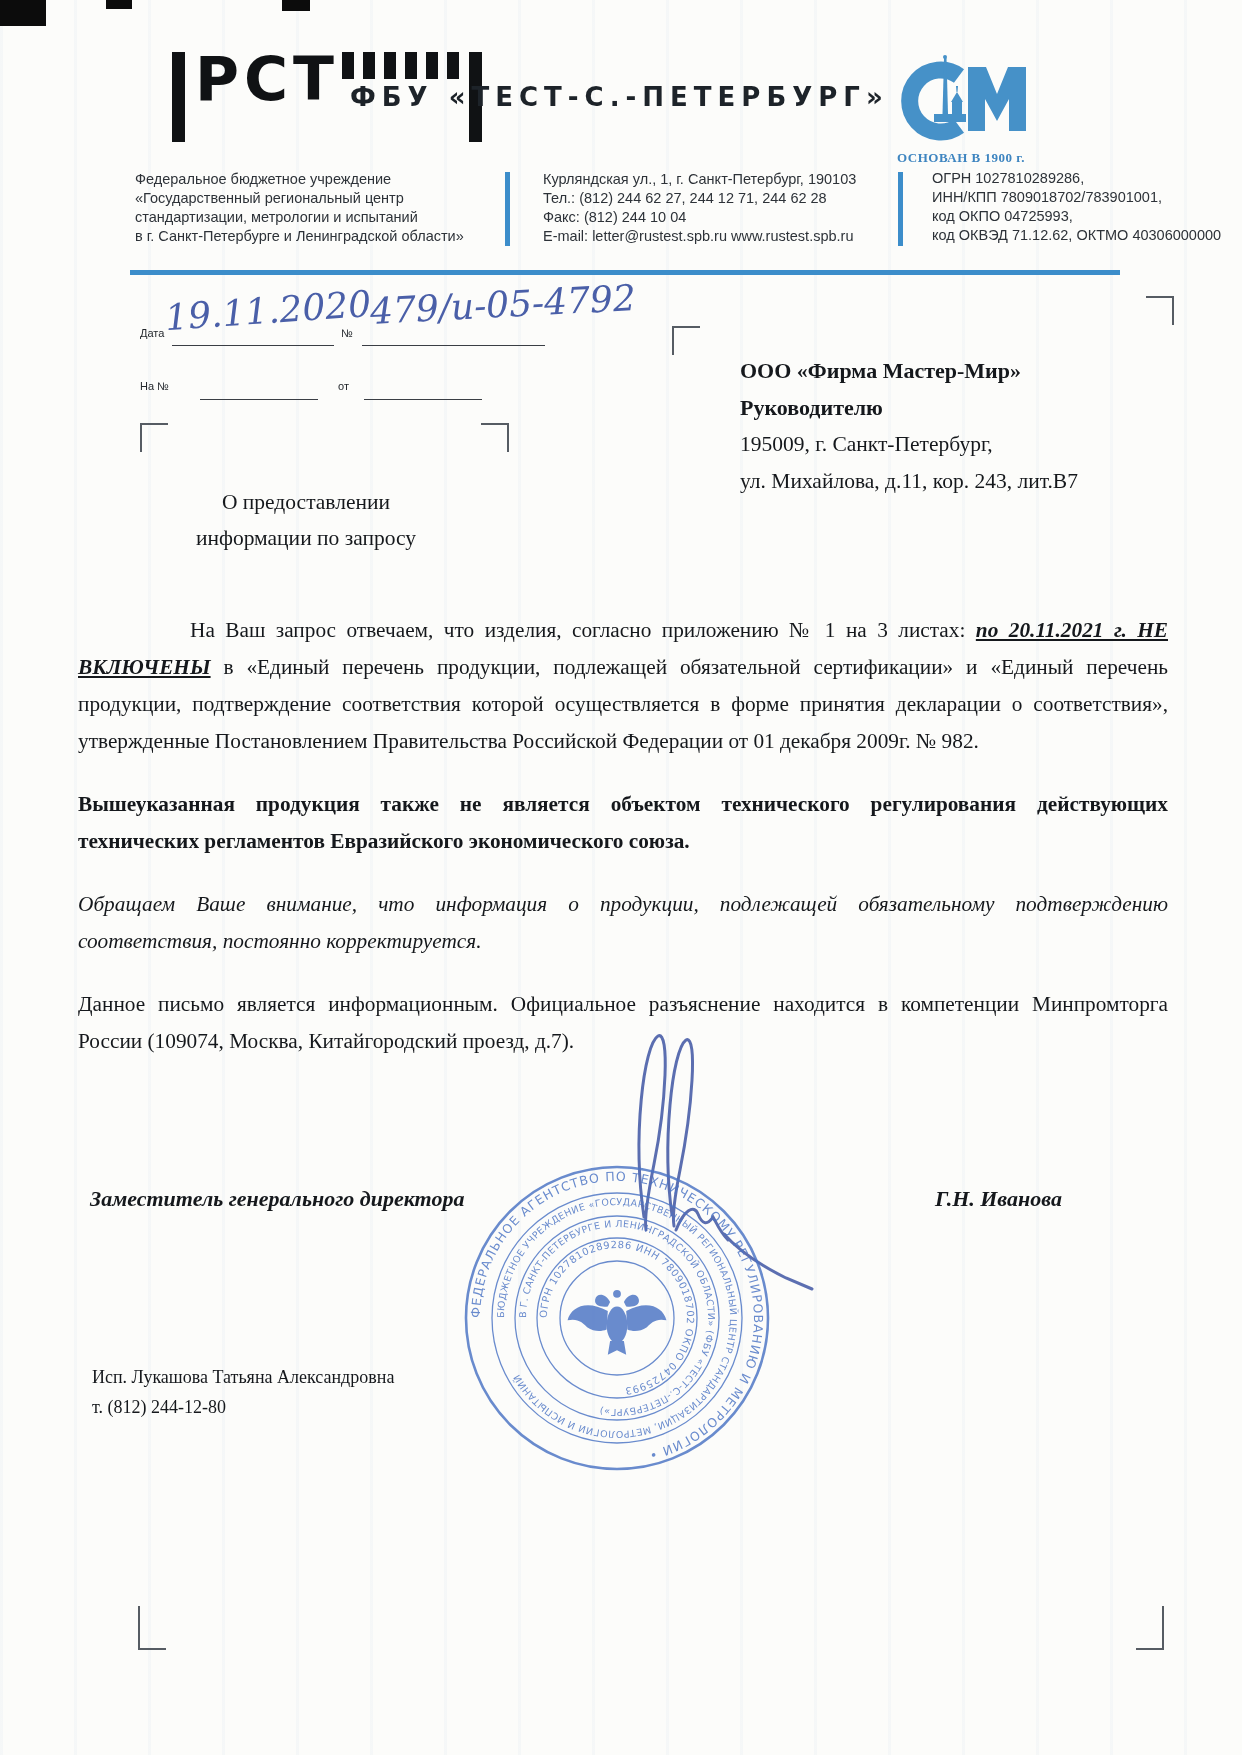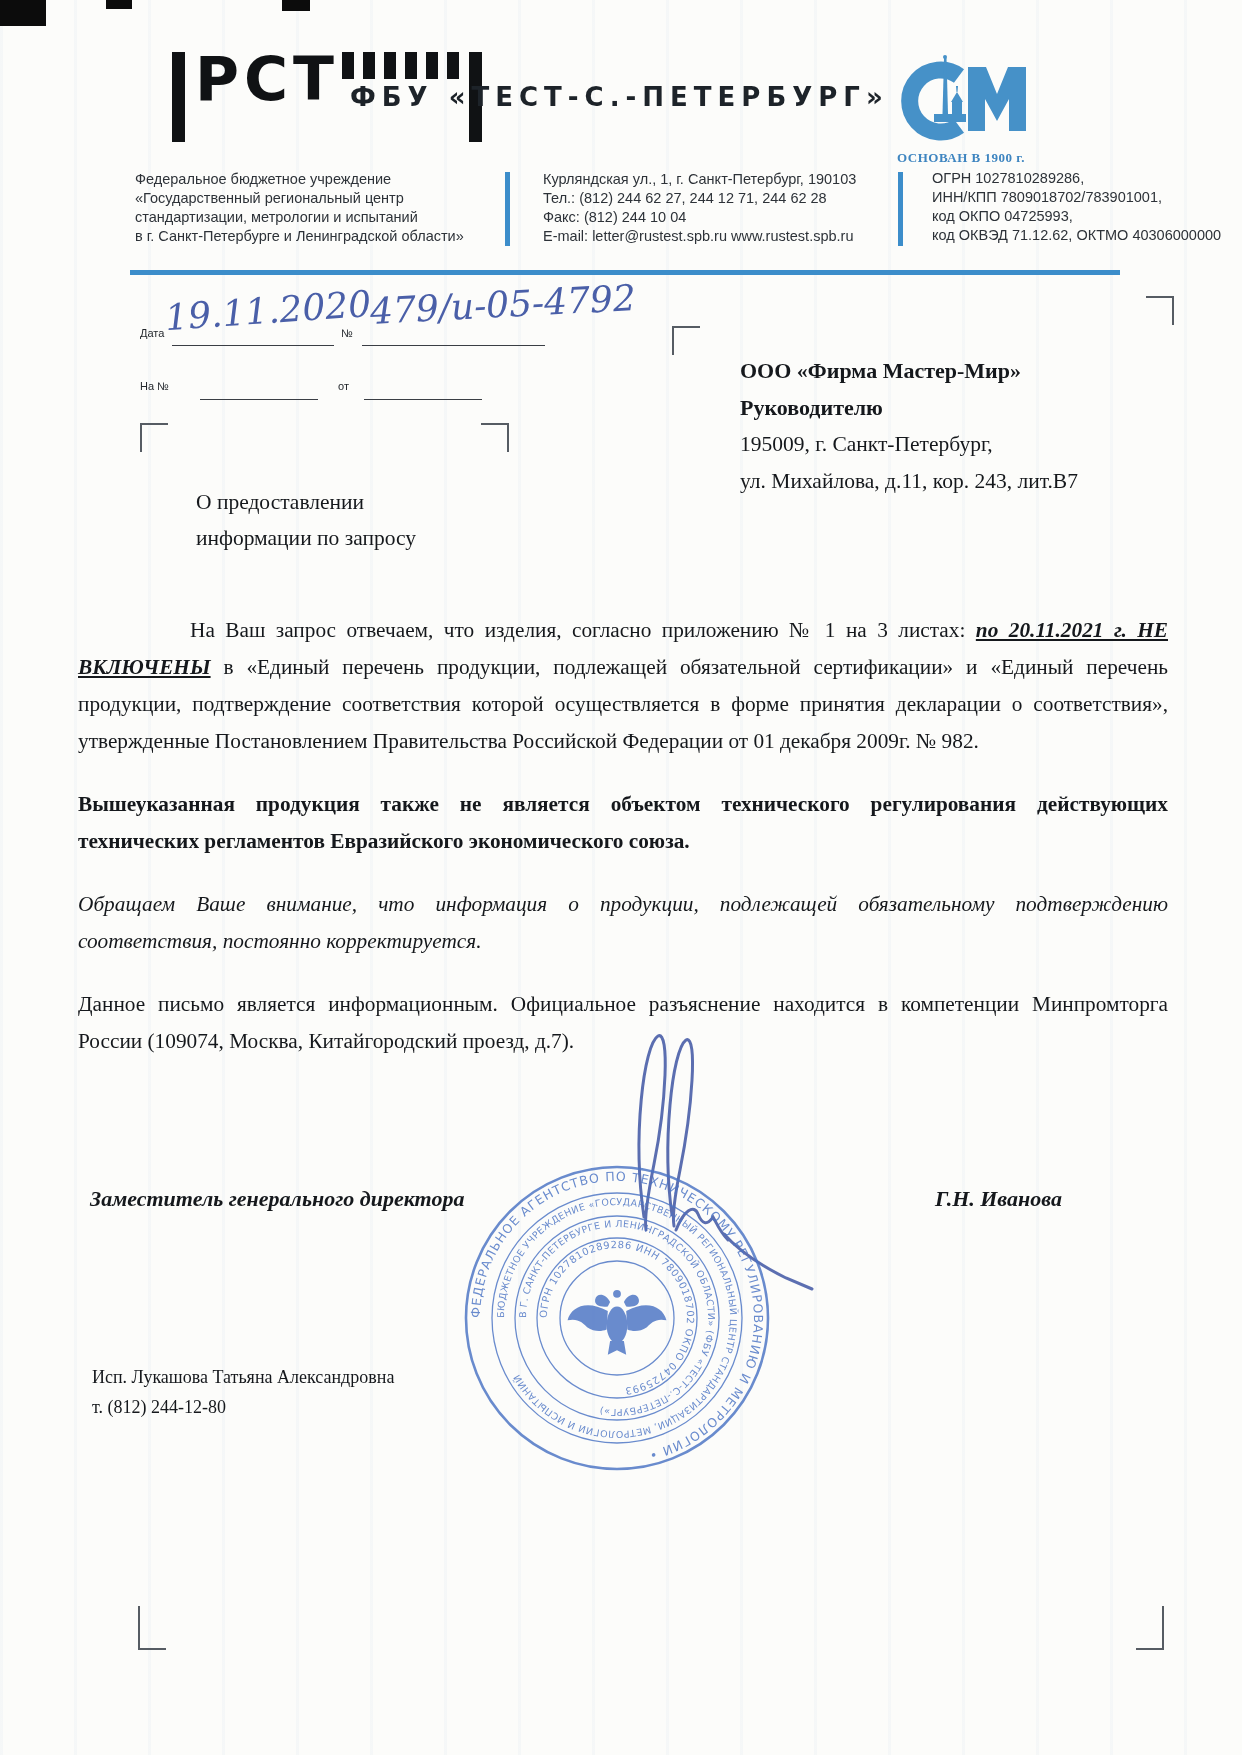--- a/index.html
+++ b/index.html
@@ -143,21 +143,21 @@
   <div class="abs corner c-tl" style="left:140px;top:423px;"></div>
   <div class="abs corner c-tr" style="left:481px;top:423px;"></div>
 
   <div class="abs rcpt" style="left:740px;top:352px;width:400px;">
     <div class="b">ООО «Фирма Мастер-Мир»</div>
     <div class="b">Руководителю</div>
     <div>195009, г. Санкт-Петербург,</div>
     <div>ул. Михайлова, д.11, кор. 243, лит.В7</div>
   </div>
 
-  <div class="abs subject" style="left:196px;top:484px;">
+  <div class="abs subject" style="left:196px;top:484px;text-align:center;">
     <div>О предоставлении</div>
     <div>информации по запросу</div>
   </div>
 
   <div class="abs bodytext" style="left:78px;top:612px;">
     <p class="p-first"><span>На Ваш запрос отвечаем, что изделия, согласно приложению № 1 на 3 листах:</span>
       <span class="emph">по 20.11.2021 г. НЕ ВКЛЮЧЕНЫ</span><span> в «Единый перечень продукции, подлежащей обязательной сертификации» и «Единый перечень продукции, подтверждение соответствия которой осуществляется в форме принятия декларации о соответствия», утвержденные Постановлением Правительства Российской Федерации от 01 декабря 2009г. № 982.</span></p>
     <p class="p-bold">Вышеуказанная продукция также не является объектом технического регулирования действующих технических регламентов Евразийского экономического союза.</p>
     <p class="p-italic">Обращаем Ваше внимание, что информация о продукции, подлежащей обязательному подтверждению соответствия, постоянно корректируется.</p>
     <p>Данное письмо является информационным. Официальное разъяснение находится в компетенции Минпромторга России (109074, Москва, Китайгородский проезд, д.7).</p>

